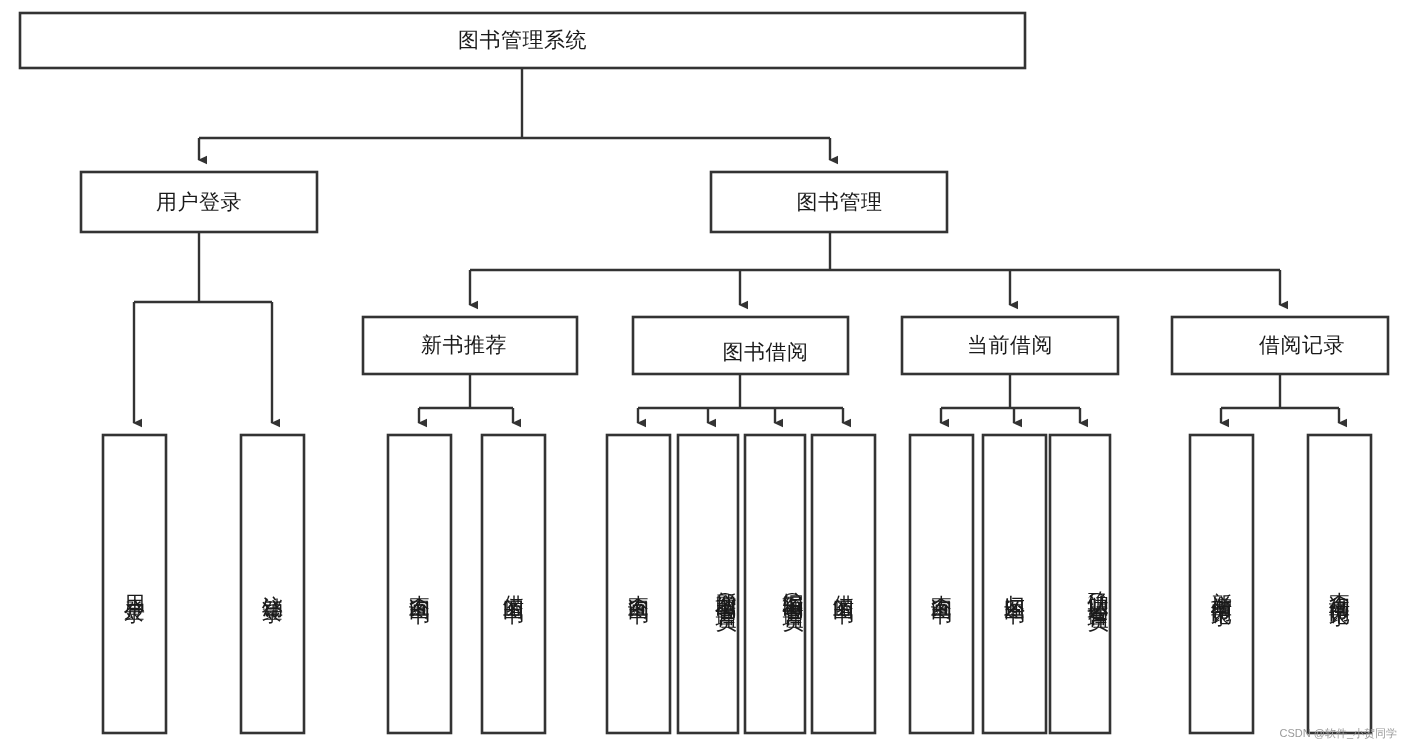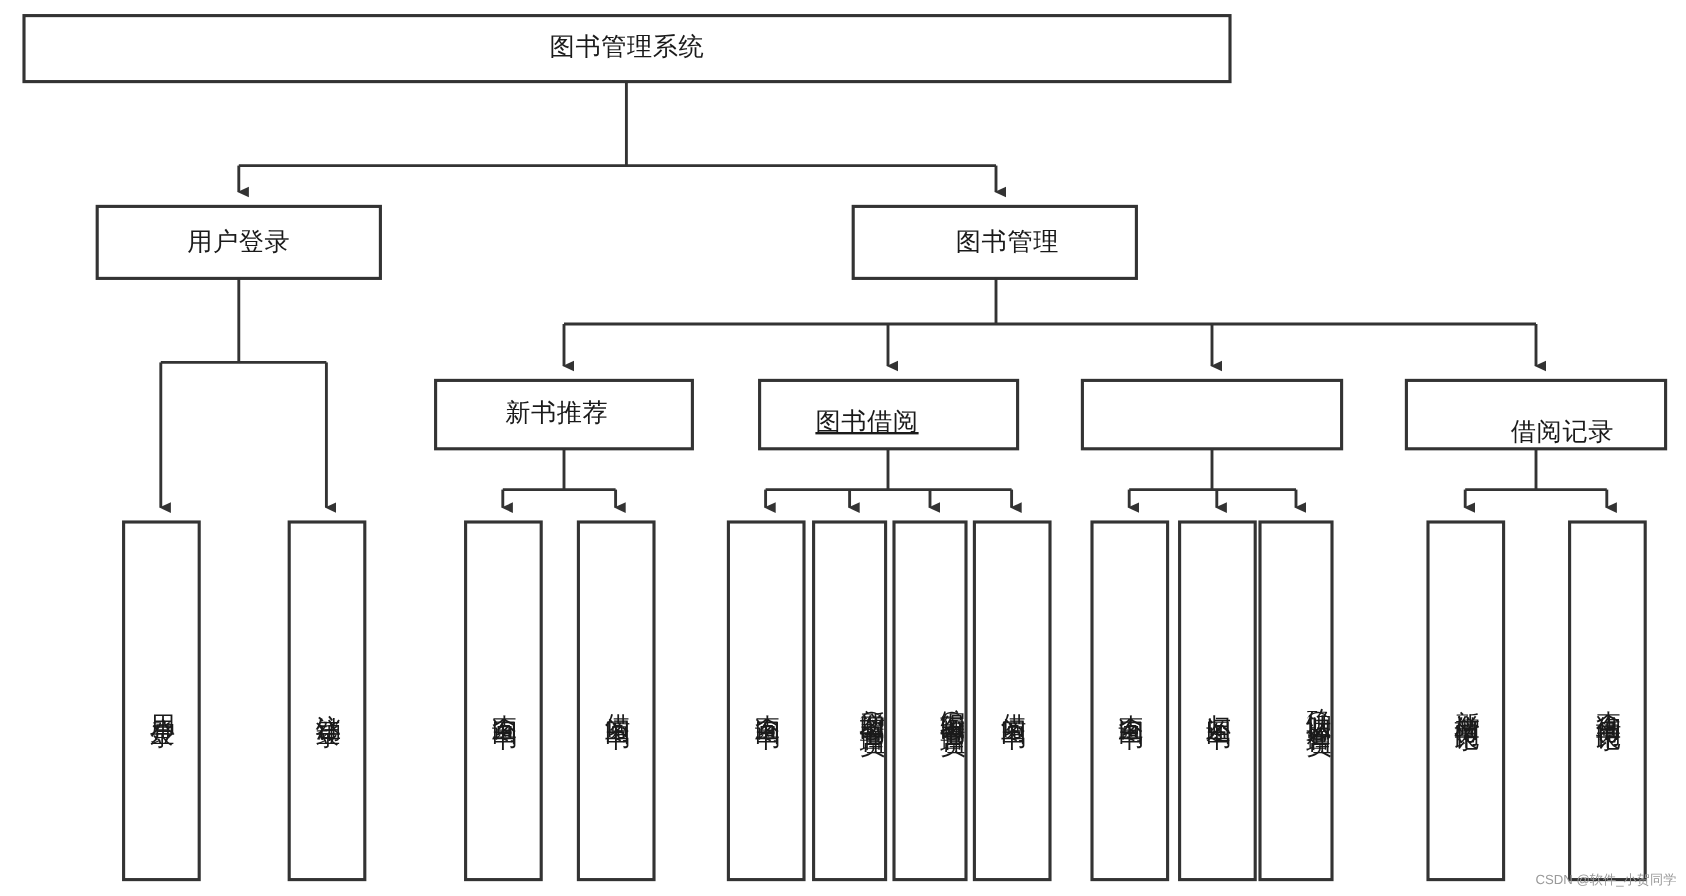--- a/index.html
+++ b/index.html
@@ -159,22 +159,23 @@
     <path class="connector" d="M1221,408 L1221,423" marker-end="url(#arrow)"></path>
     <path class="connector" d="M1339,408 L1339,423" marker-end="url(#arrow)"></path>
   </svg>
 
   <div class="node-label label-h" style="left:20px; top:13px; width:1005px; height:55px;">图书管理系统</div>
 
   <div class="node-label label-h" style="left:81px; top:172px; width:236px; height:60px;">用户登录</div>
   <div class="node-label label-h" style="left:711px; top:172px; width:257px; height:60px;">图书管理</div>
 
   <div class="node-label label-h" style="left:363px; top:317px; width:202px; height:57px;">新书推荐</div>
-  <div class="node-label label-h" style="left:615px; top:317px; width:215px; height:71px;text-decoration:underline;">图书借阅</div>
-  <div class="node-label label-h" style="left:1172px; top:333px; width:216px; height:57px;padding-left:44px;">借阅记录</div>
+  <div class="node-label label-h" style="left:658px; top:317px; width:215px; height:71px;">图书借阅</div>
+  <div class="node-label label-h" style="left:902px; top:317px; width:216px; height:57px;">当前借阅</div>
+  <div class="node-label label-h" style="left:1172px; top:317px; width:216px; height:57px;padding-left:44px;">借阅记录</div>
 
   <div class="node-label label-v center-v" style="left:103px; top:435px; width:63px; height:298px;">用户登录</div>
   <div class="node-label label-v center-v" style="left:241px; top:435px; width:63px; height:298px;">注销登录</div>
 
   <div class="node-label label-v center-v" style="left:388px; top:435px; width:63px; height:298px;">查询图书</div>
   <div class="node-label label-v center-v" style="left:482px; top:435px; width:63px; height:298px;">借阅图书</div>
 
   <div class="node-label label-v center-v" style="left:607px; top:435px; width:63px; height:298px;">查询图书</div>
   <div class="node-label label-v" style="left:678px; top:435px; width:60px; height:298px;">新增图书（管理员）</div>
   <div class="node-label label-v" style="left:745px; top:435px; width:60px; height:298px;">编辑图书（管理员）</div>

